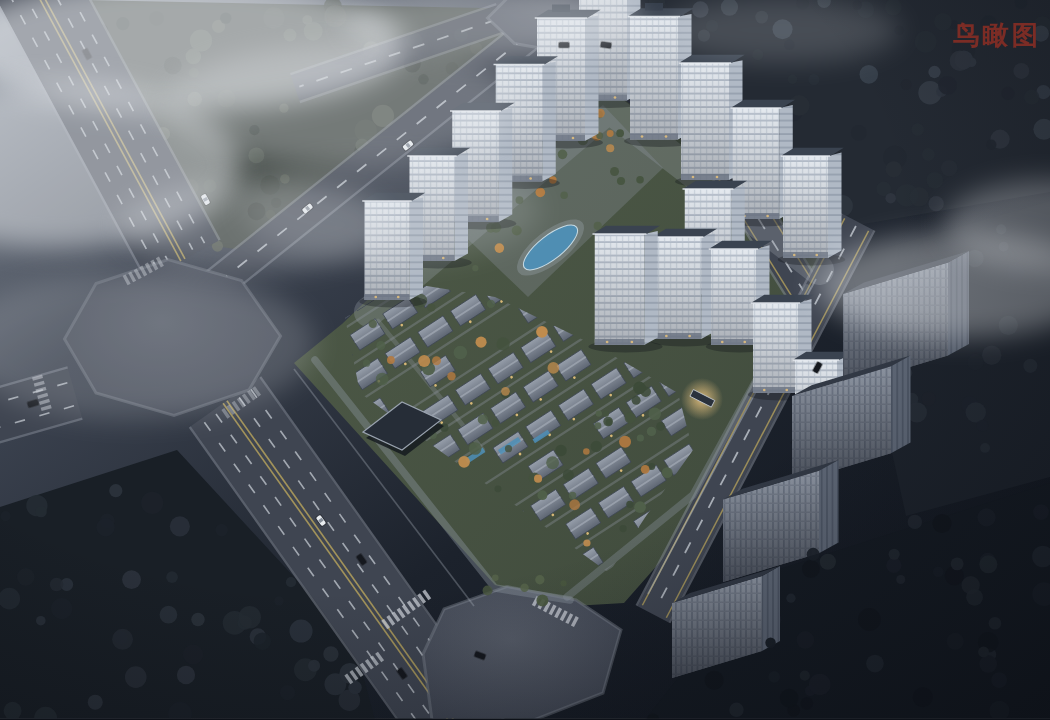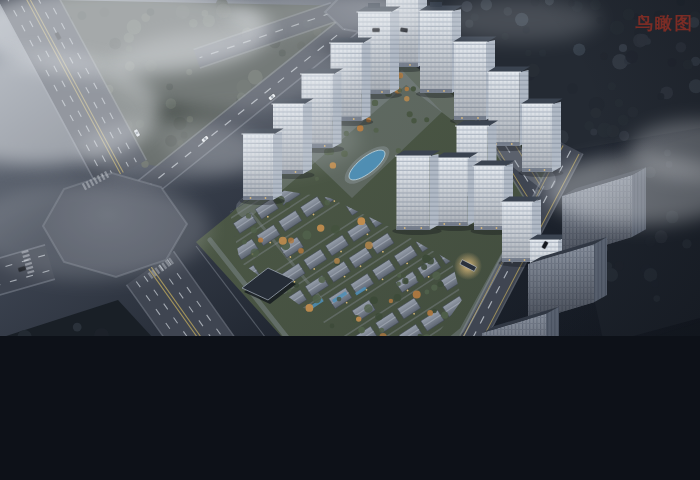--- a/index.html
+++ b/index.html
@@ -1,16 +1,16 @@
 <!DOCTYPE html>
 <html><head>
 <meta charset="utf-8">
 <style>
   html,body{margin:0;padding:0;background:#0d1118;}
-  .stage{position:relative;width:700px;height:336px;overflow:hidden;background:#737373;
+  .stage{position:relative;width:700px;height:479px;overflow:hidden;background:#737373;
          font-family:"Liberation Sans","DejaVu Sans",sans-serif;}
   .stage svg{position:absolute;left:0;top:0;display:block;}
   text.view-label{font-family:"DejaVu Sans","Liberation Sans",sans-serif;font-weight:bold;
                   font-size:17.5px;letter-spacing:2px;}
 </style>
 </head>
 <body>
 
 <div class="stage">
 <svg id="scene" width="700" height="480" viewBox="0 0 700 480" xmlns="http://www.w3.org/2000/svg">

